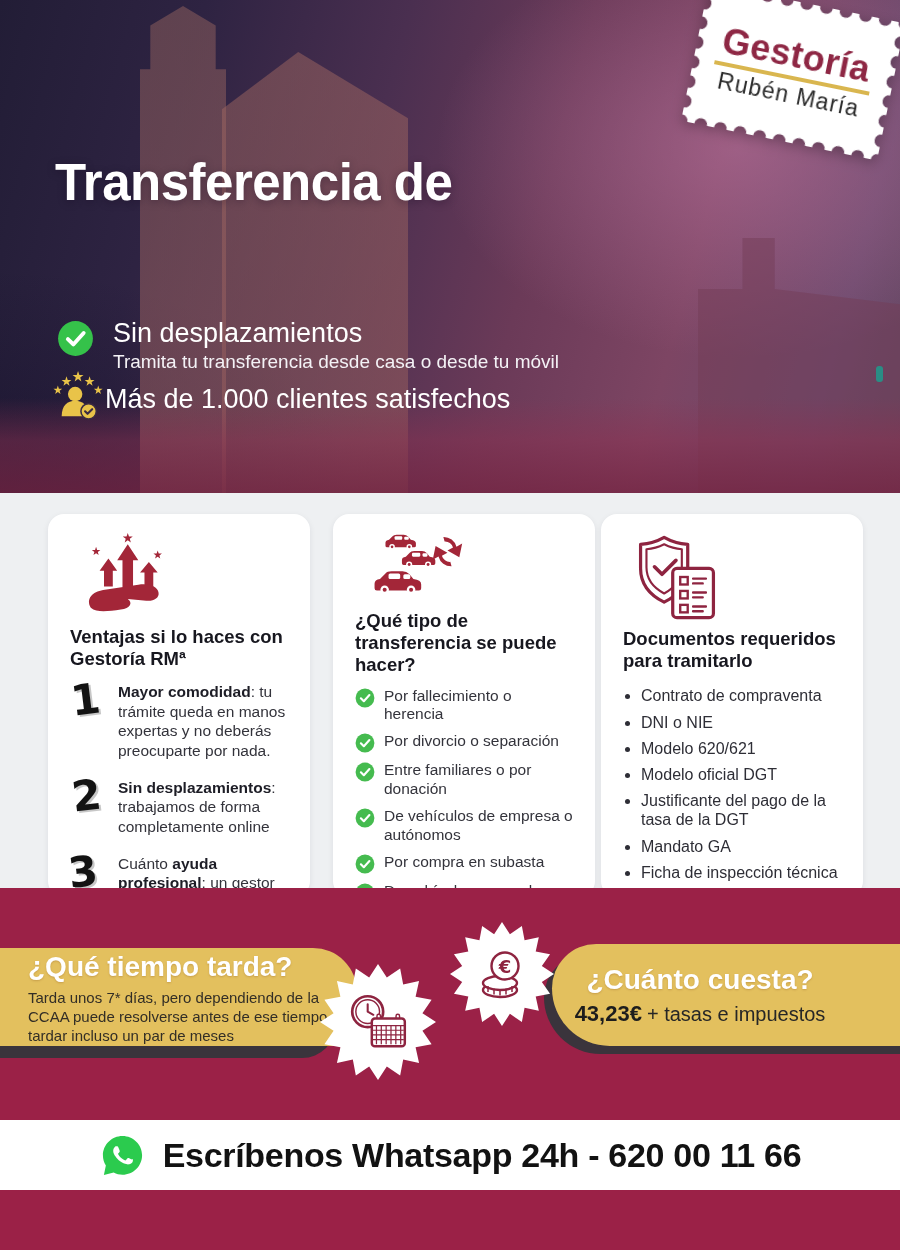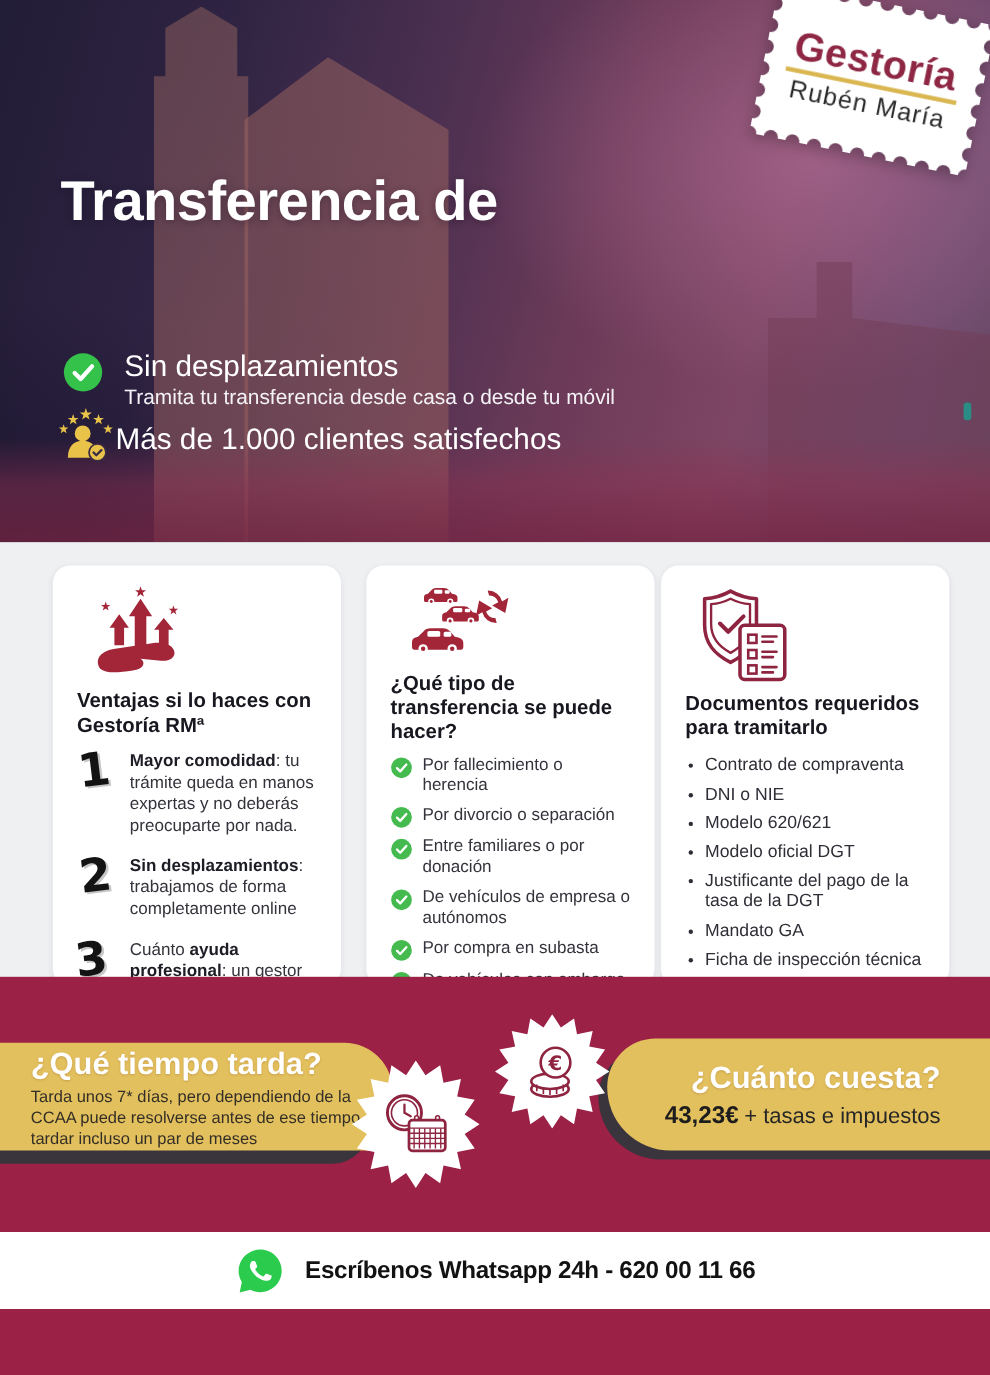--- a/index.html
+++ b/index.html
@@ -70,34 +70,34 @@
   .banner-shadow{position:absolute;background:#3A343C;z-index:1;}
   .tiempo-shadow{left:-14px;top:960px;width:350px;height:98px;border-radius:0 44px 34px 0;}
   .cuesta-shadow{left:544px;top:954px;width:356px;height:100px;border-radius:46px 0 0 60px;}
   .banner{position:absolute;background:#E3C05E;z-index:2;}
   .banner-tiempo{left:0;top:948px;width:357px;height:98px;border-radius:0 44px 22px 0;}
   .banner-cuesta{left:552px;top:944px;width:348px;height:102px;border-radius:46px 0 0 60px;}
   .tiempo-content{position:absolute;left:28px;top:951px;width:322px;z-index:3;}
   .banner-title{font-size:28px;font-weight:800;color:#fff;margin:0 0 5px 0;
     text-shadow:0 1px 2px rgba(120,60,20,.25);}
   .tiempo-body{font-size:15px;line-height:1.27;color:#332e26;font-weight:500;margin:0;}
-  .cuesta-content{position:absolute;left:545px;top:964px;width:310px;text-align:right;z-index:3;}
+  .cuesta-content{position:absolute;left:545px;top:964px;width:310px;text-align:center;z-index:3;}
   .price-line{margin-top:4px;font-size:20px;color:#262626;}
   .price{font-size:22px;font-weight:800;color:#1d1d1d;}
   .price-suffix{margin-left:5px;font-weight:500;}
   .badge{position:absolute;z-index:5;}
   .badge-euro{left:450px;top:922px;width:104px;height:104px;}
   .badge-clock{left:320px;top:964px;width:116px;height:116px;}
   .badge svg{position:absolute;inset:0;}
   .badge .badge-icon{position:absolute;left:50%;top:50%;transform:translate(-50%,-50%);}
 
   
   .footer-bar{position:absolute;left:0;top:1120px;width:900px;height:70px;background:#fff;z-index:6;
     display:flex;align-items:center;justify-content:center;gap:17px;cursor:pointer;}
-  .footer-text{font-size:22px;font-weight:800;color:#121212;letter-spacing:-.3px;}
+  .footer-text{font-size:34px;font-weight:800;color:#121212;letter-spacing:-.3px;}
 </style>
 </head>
 <body>
 
 <div class="page">
 
   <div class="hero">
     <div class="bld bld-tower"></div>
     <div class="bld bld-facade"></div>
     <div class="bld bld-right"></div>

